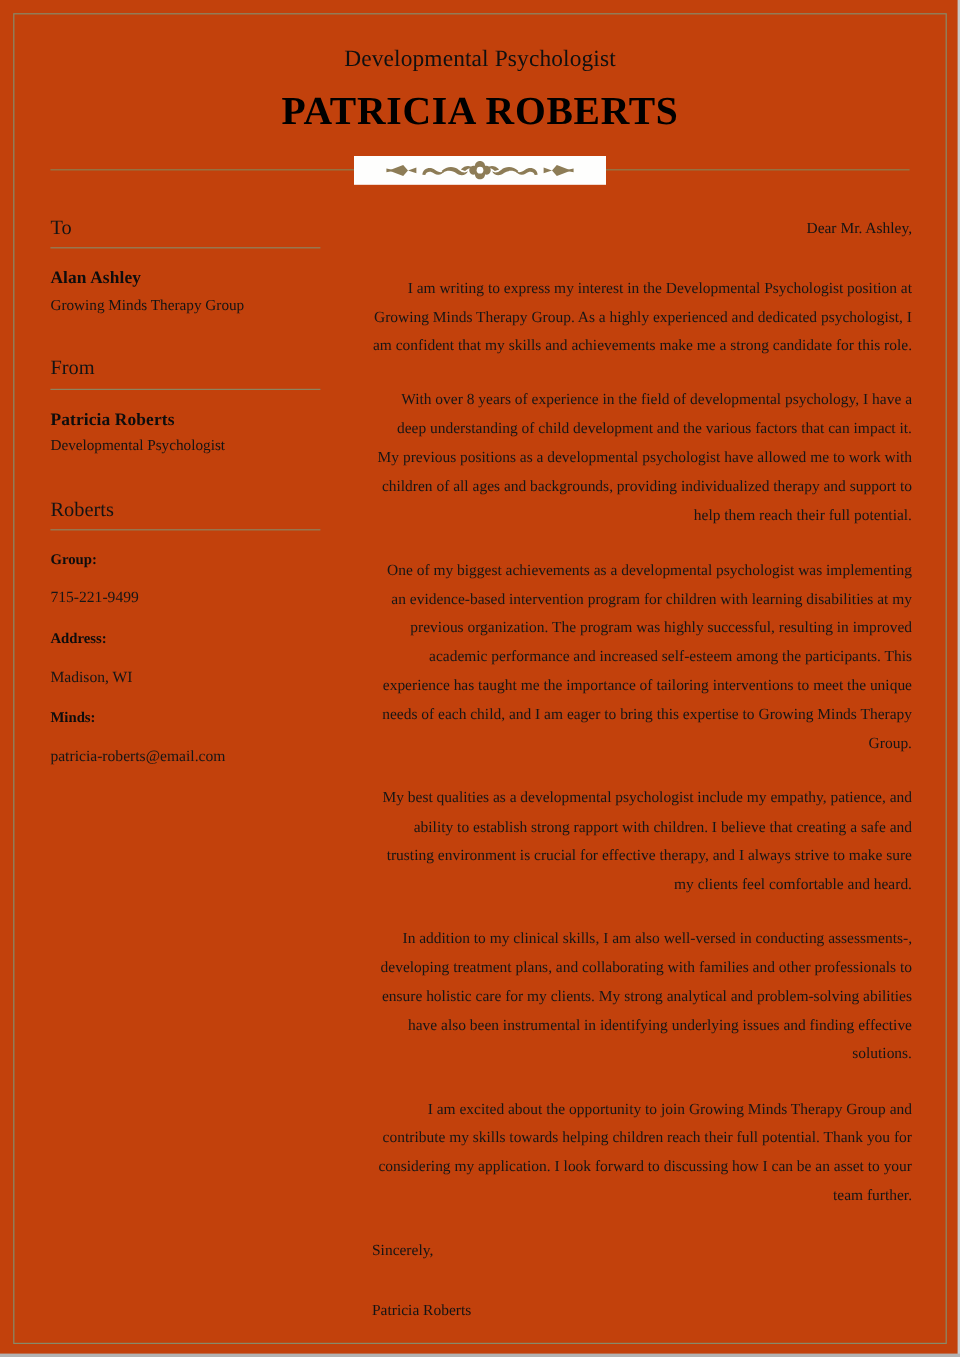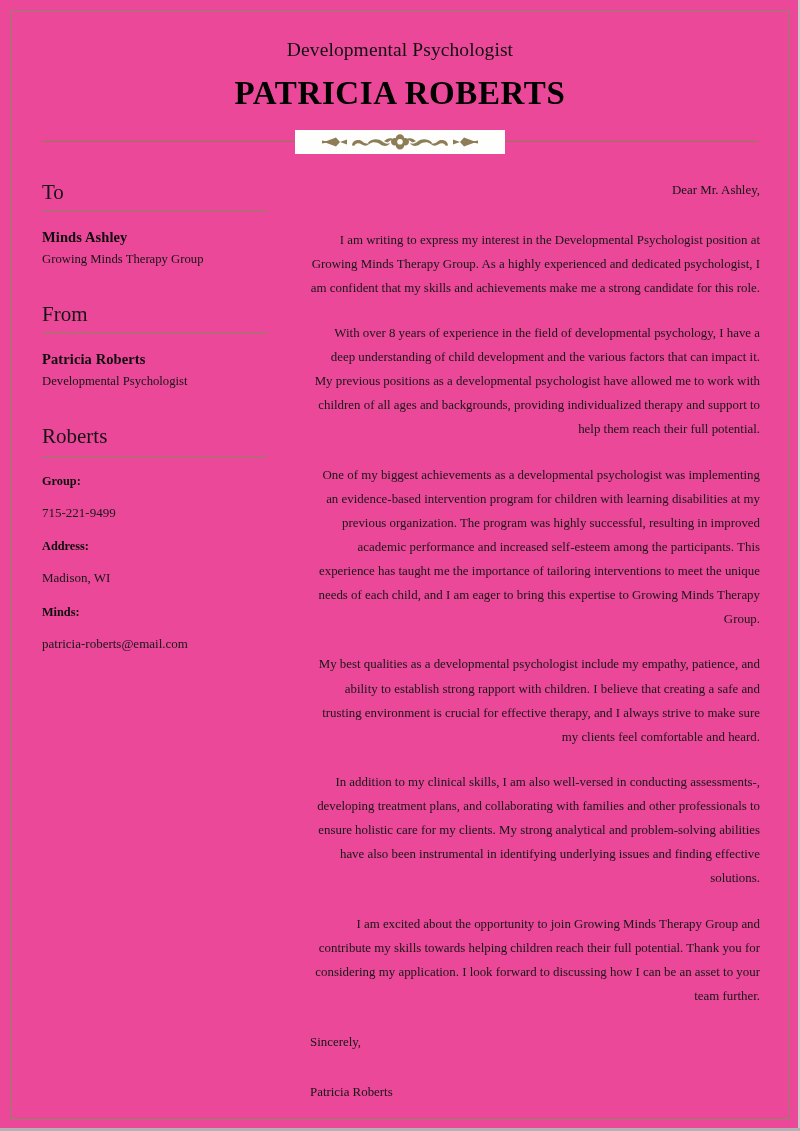--- a/index.html
+++ b/index.html
@@ -12,21 +12,21 @@
     height: 1131px;
     font-family: "Liberation Serif", "DejaVu Serif", serif;
     color: #1a1a1a;
     overflow: hidden;
   }
 
   .page {
     position: relative;
     width: 800px;
     height: 1131px;
-    background: #ec4899;
+    background: #c2410c;
     box-sizing: border-box;
     text-decoration: underline;
   }
 
   .page-frame {
     position: absolute;
     left: 11px;
     top: 11px;
     right: 11px;
     bottom: 11px;
@@ -115,21 +115,21 @@
   }
 
   
   .sidebar {
     position: absolute;
     left: 42px;
     top: 180px;
     width: 226px;
   }
   .side-heading {
-    font-size: 21px;
+    font-size: 17px;
     font-weight: 400;
     color: #141414;
     line-height: 1.2;
     padding-bottom: 6px;
   }
   .side-rule {
     width: 225px;
     height: 1px;
     background: #8d8460;
     margin-bottom: 16px;
@@ -250,21 +250,21 @@
           <circle cx="100" cy="10.8" r="2.8" fill="#fefefd"></circle>
         </svg>
       </div>
     </div>
 
     <div class="sidebar">
 
       <div class="side-block">
         <div class="side-heading">To</div>
         <div class="side-rule"></div>
-        <div class="side-name">Minds Ashley</div>
+        <div class="side-name">Alan Ashley</div>
         <div class="side-sub">Growing Minds Therapy Group</div>
       </div>
 
       <div class="side-block">
         <div class="side-heading">From</div>
         <div class="side-rule"></div>
         <div class="side-name">Patricia Roberts</div>
         <div class="side-sub">Developmental Psychologist</div>
       </div>
 

